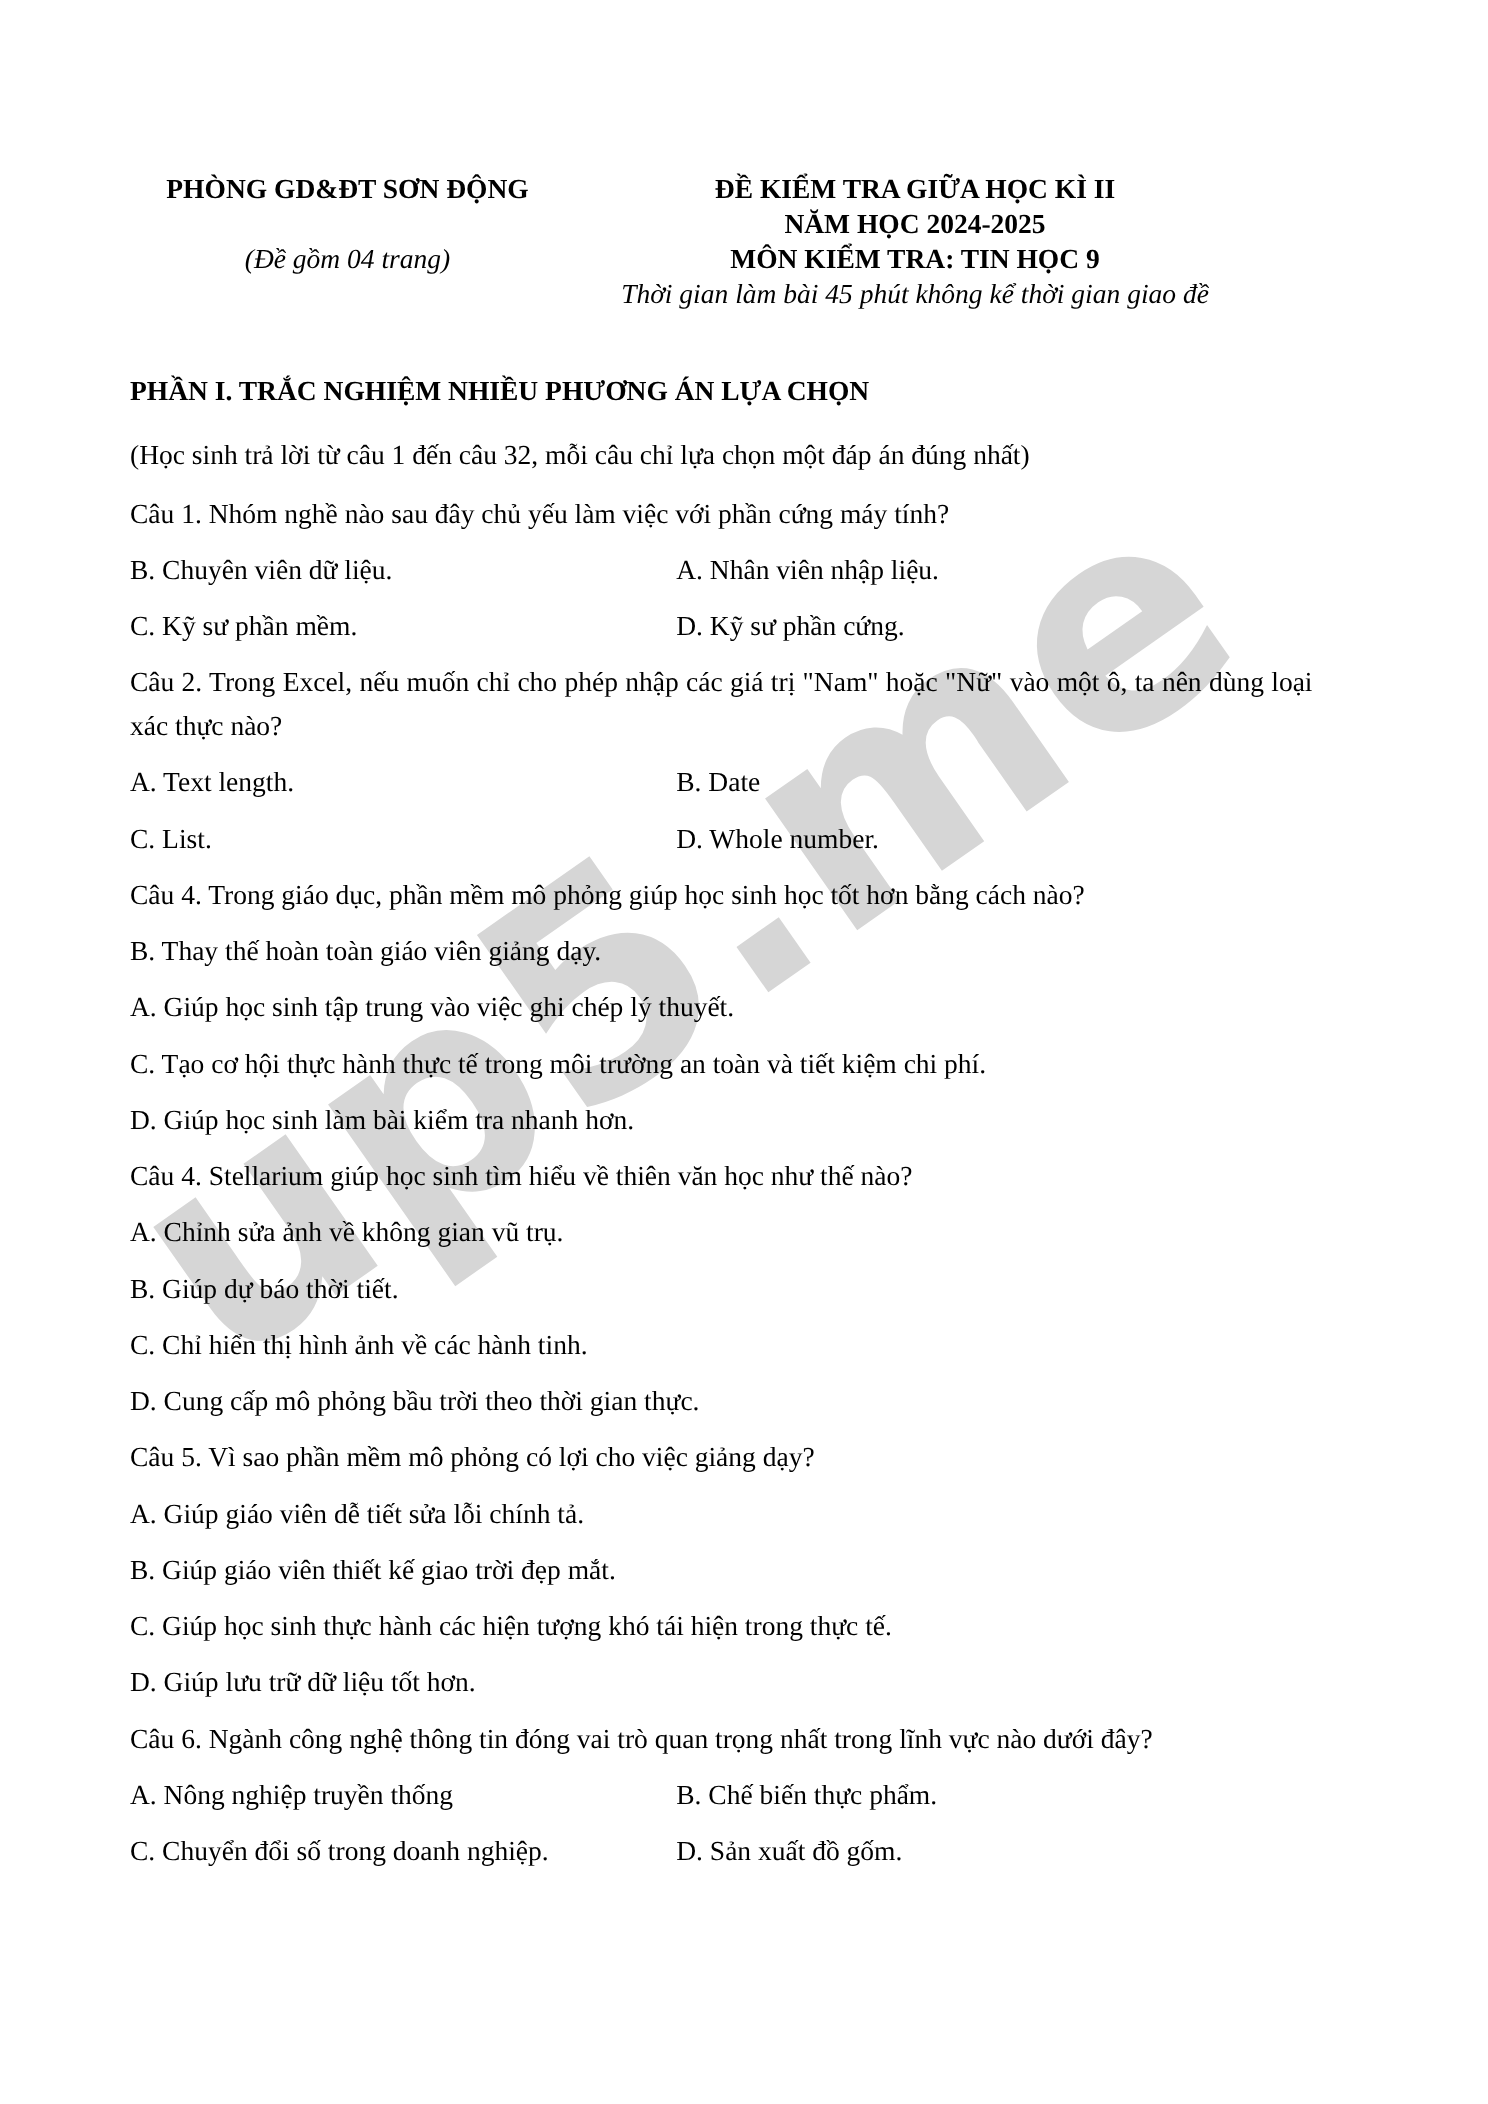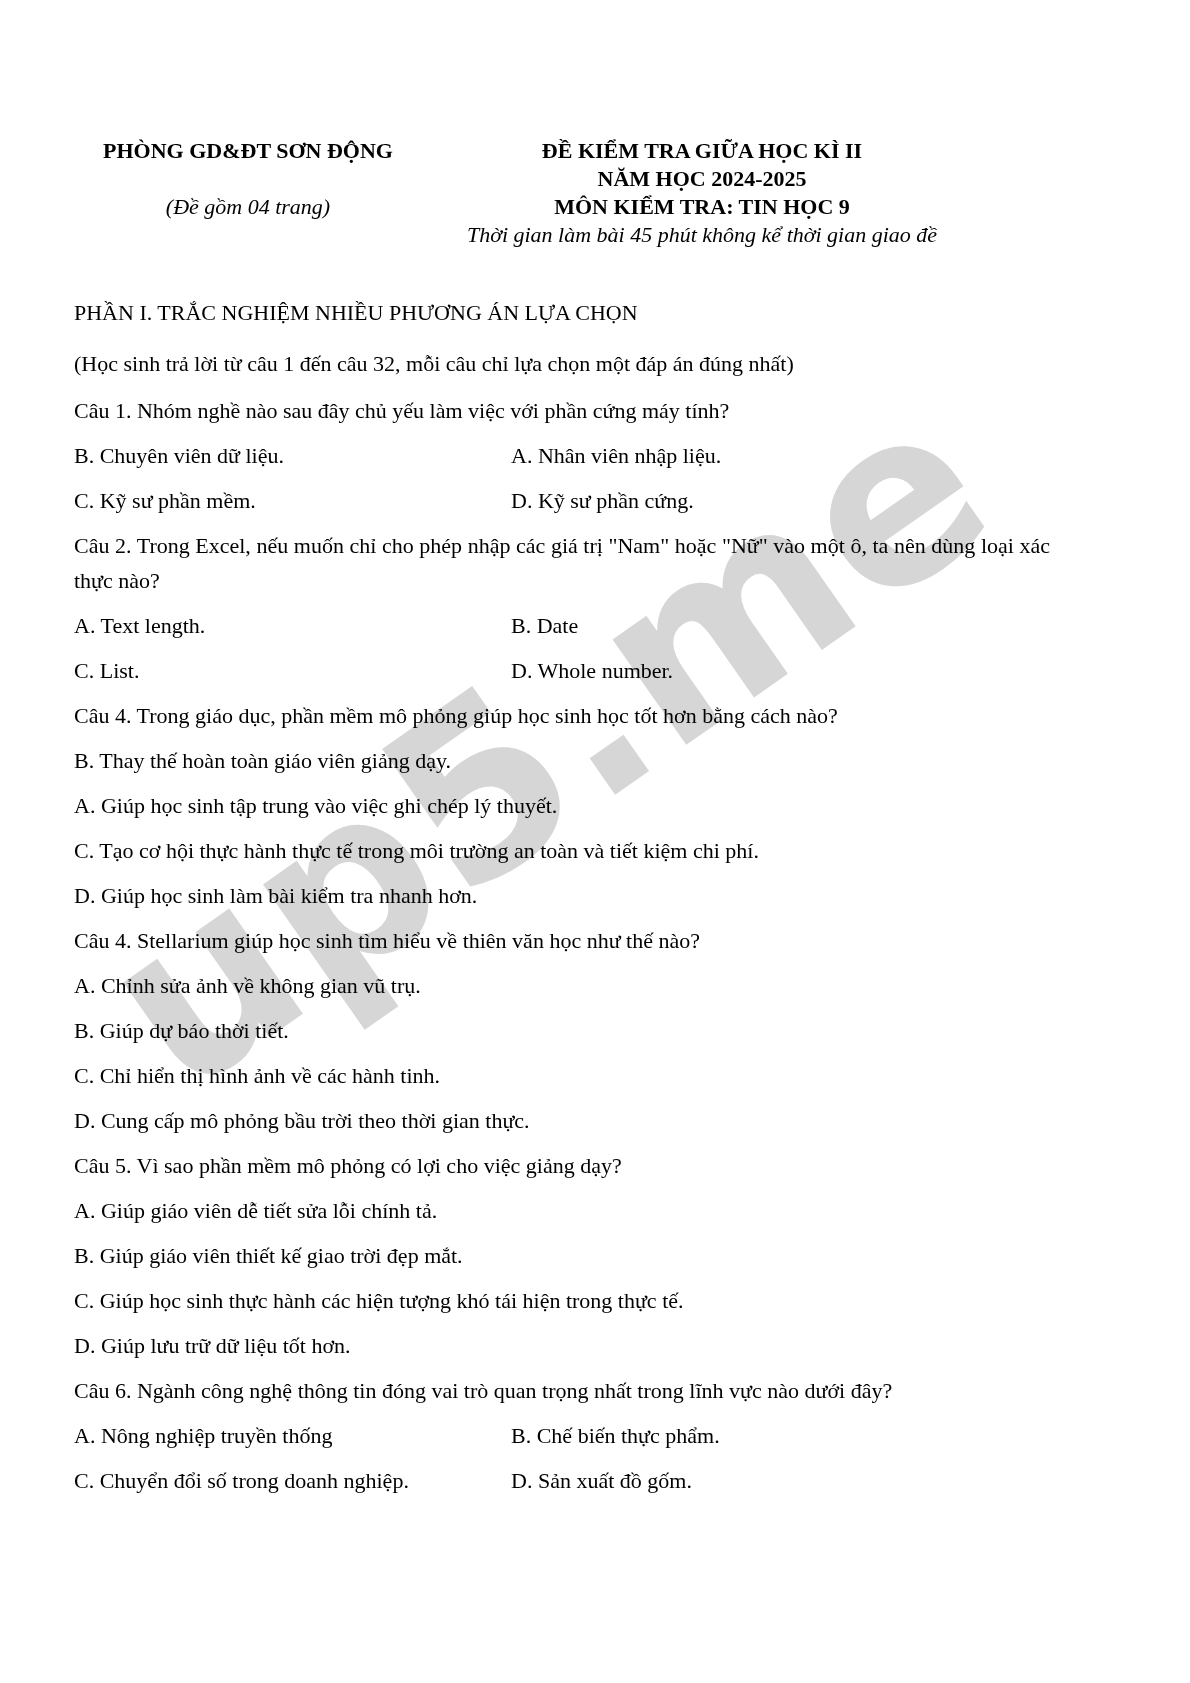--- a/index.html
+++ b/index.html
@@ -29,32 +29,32 @@
     transform: rotate(-35deg);
     transform-origin: center;
     pointer-events: none;
     user-select: none;
     z-index: 0;
     white-space: nowrap;
   }
   .content {
     position: relative;
     z-index: 1;
-    padding: 137px 140px 0 74px;
+    padding: 137px 140px 0 104px;
   }
   .header { display: flex; }
   .header-left  { width: 348px; text-align: center; }
   .header-right { width: 560px; text-align: center; }
   .h-line { font-size: 22px; line-height: 28px; font-weight: bold; }
   .h-italic { font-style: italic; font-weight: normal; }
   .header-left .h-italic { margin-top: 28px; }
   .section-title {
     font-size: 22px;
     line-height: 30px;
-    font-weight: normal;
+    font-weight: bold;
     margin: 49px 0 0 0;
   }
   .section-subtitle {
     font-size: 22px;
     line-height: 35px;
     margin: 18px 0 12px 0;
   }
   .line {
     font-size: 22px;
     line-height: 35px;

